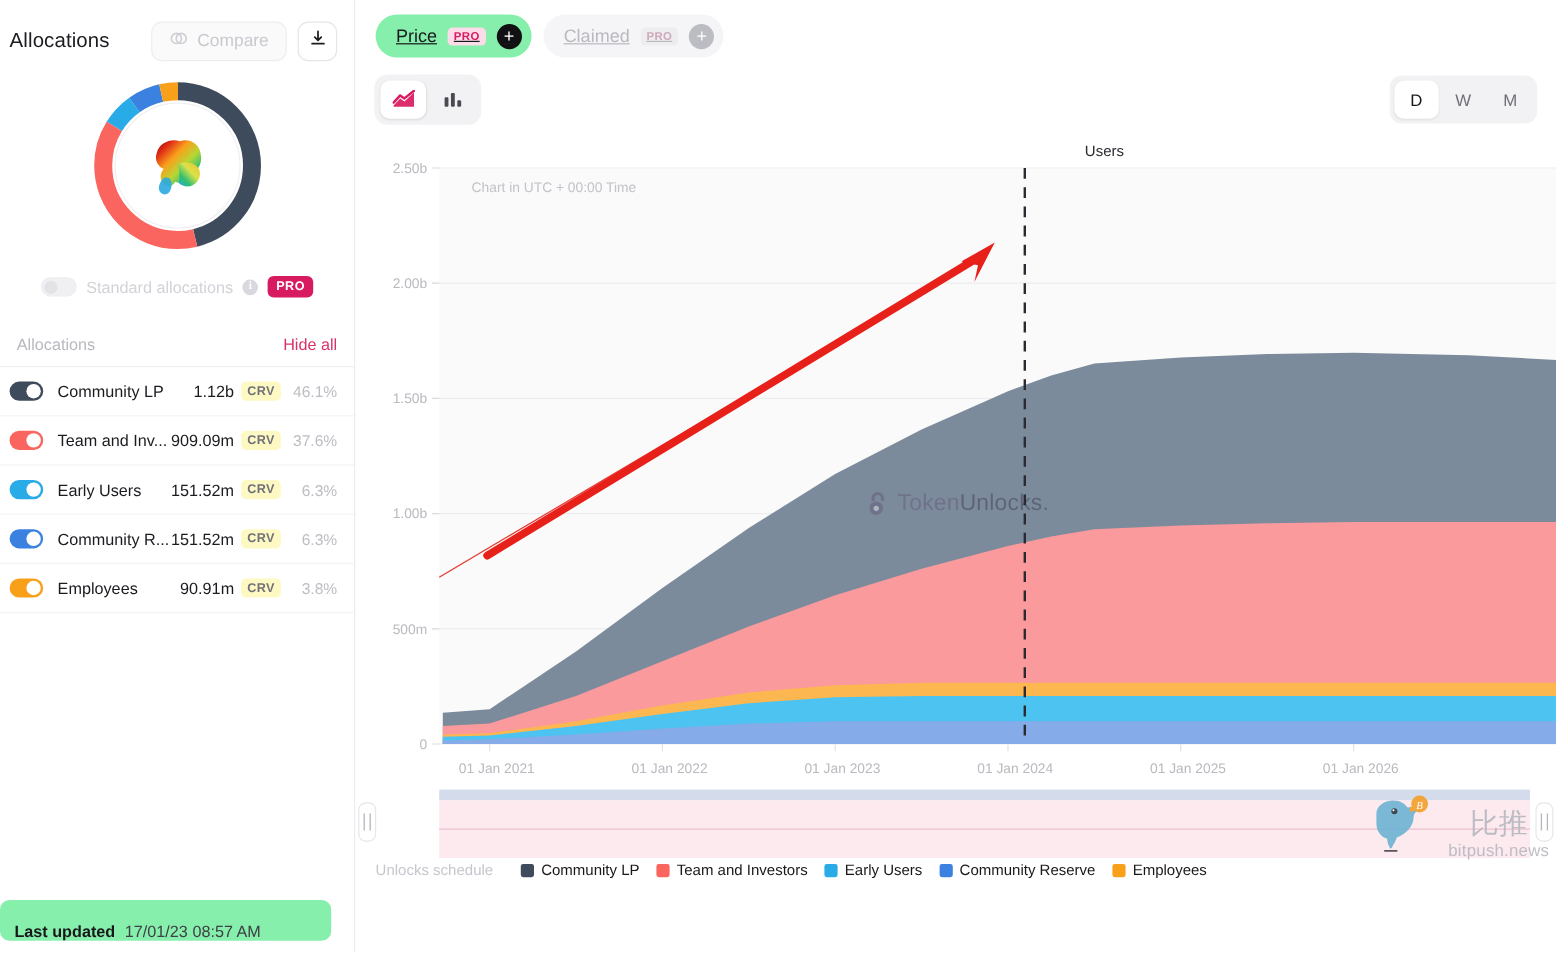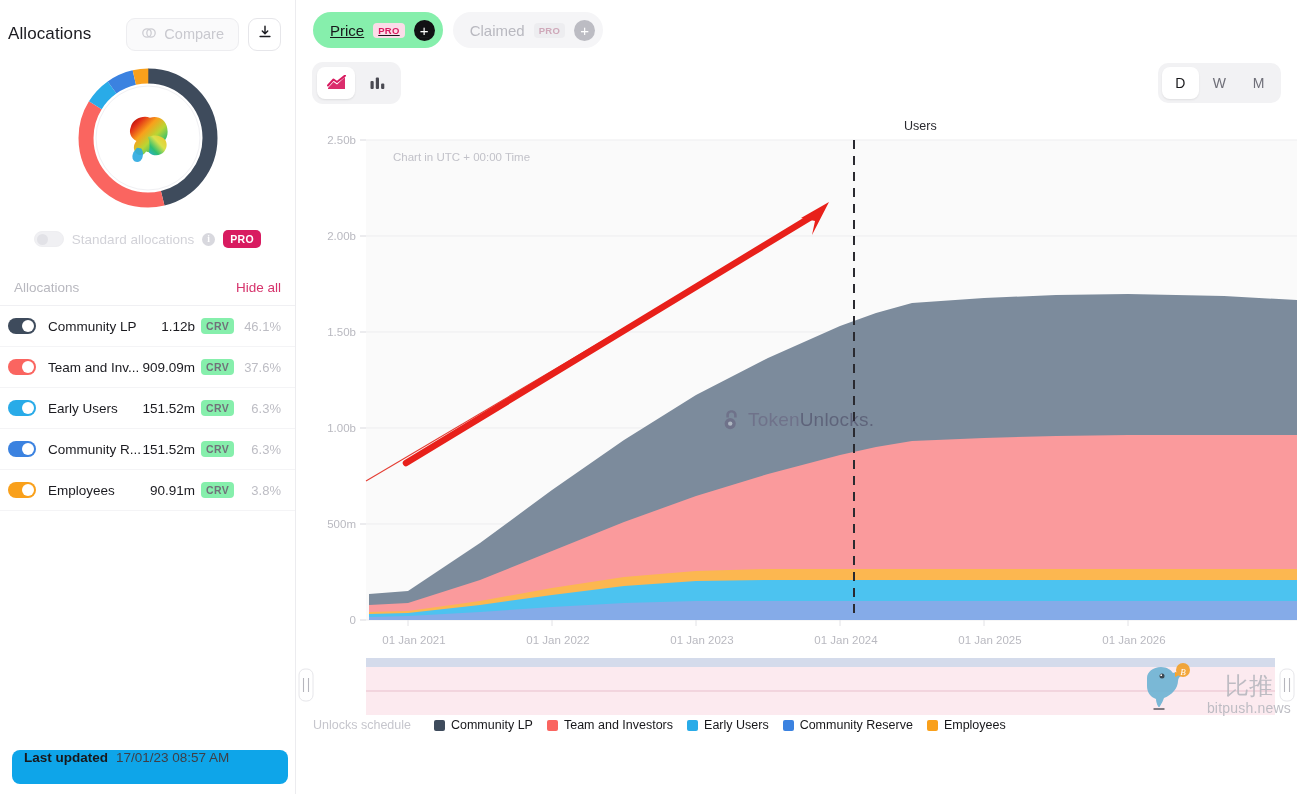--- a/index.html
+++ b/index.html
@@ -94,47 +94,47 @@
     width: 28px; height: 16px; border-radius: 9px; position: relative;
     flex: 0 0 28px; cursor: pointer;
   }
   .sw::after {
     content:""; position:absolute; right:2px; top:2px;
     width:12px;height:12px;border-radius:50%;background:#fff;
   }
   .a-name { font-size: 13.5px; color:#1b1b20; margin-left: 12px; flex:1; white-space:nowrap;}
   .a-val { font-size: 13.5px; color:#1b1b20; }
   .a-tok {
-    font-size: 10.5px; color:#71717a; background:#86efac;
+    font-size: 10.5px; color:#71717a; background:#fef9c3;
     border-radius:4px; padding:2px 5px; margin-left:6px; font-weight:600;
     letter-spacing:.3px;
   }
   .a-pct { font-size:13px; color:#bdbdc4; margin-left:7px; width:40px; text-align:right;}
 
   .last-updated {
-    position:absolute; left: 12px; bottom: 10px;
+    position:absolute; left: 0; bottom: 10px;
     width: 276px; height: 34px;
-    background:#0ea5e9; border-radius:8px;
-    display:flex; align-items:flex-start; padding: 0 12px; gap: 8px;
+    background:#86efac; border-radius:8px;
+    display:flex; align-items:flex-end; padding: 0 12px; gap: 8px;
   }
   .lu-k { font-size: 13.5px; font-weight: 700; color:#18181b;}
   .lu-v { font-size: 13.5px; color:#3f3f46;}
 
   
   .main { flex: 1; position: relative; }
 
   .tabs { display:flex; gap: 10px; padding: 12px 0 0 17px; }
   .tab {
     display:flex; align-items:center; gap:9px;
     height: 36px; padding: 0 8px 0 17px; border-radius: 19px;
     font-size: 15px; cursor:pointer;
   }
   .tab.active { background:#fbe3ec; color:#c2185b; }
   .tab.plain  { background:#86efac; color:#18181b;text-decoration:underline; }
-  .tab.muted  { background:#f5f5f7; color:#b9b9c0; }
+  .tab.muted  { background:#f5f5f7; color:#b9b9c0;text-decoration:underline; }
   .tab-pro {
     font-size: 9.5px; font-weight:700; letter-spacing:.3px;
     padding: 2px 5px; border-radius:4px;
     background:#fbdce8; color:#d81b60;
   }
   .tab.muted .tab-pro { background:#ededf0; color:#cfa8b9; }
   .cir {
     width: 21px; height:21px; border-radius:50%;
     display:flex;align-items:center;justify-content:center;
     color:#fff; font-size:15px; line-height:1; font-weight:400;

